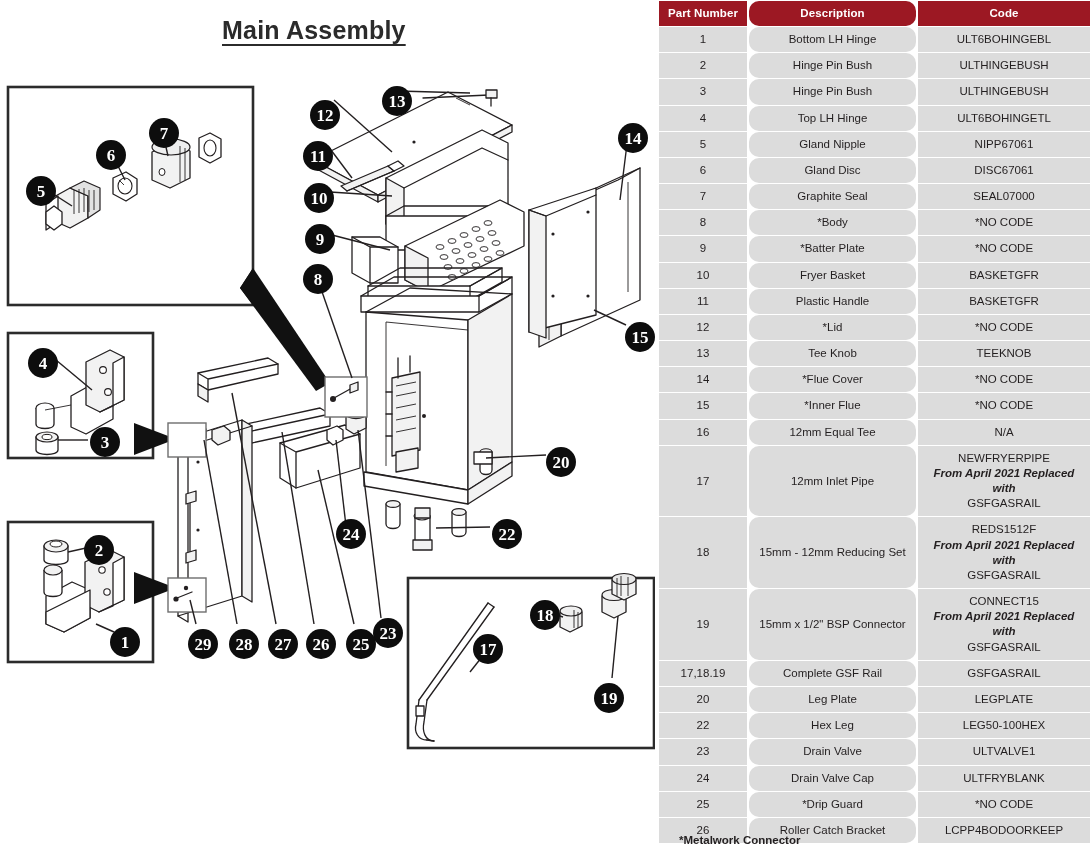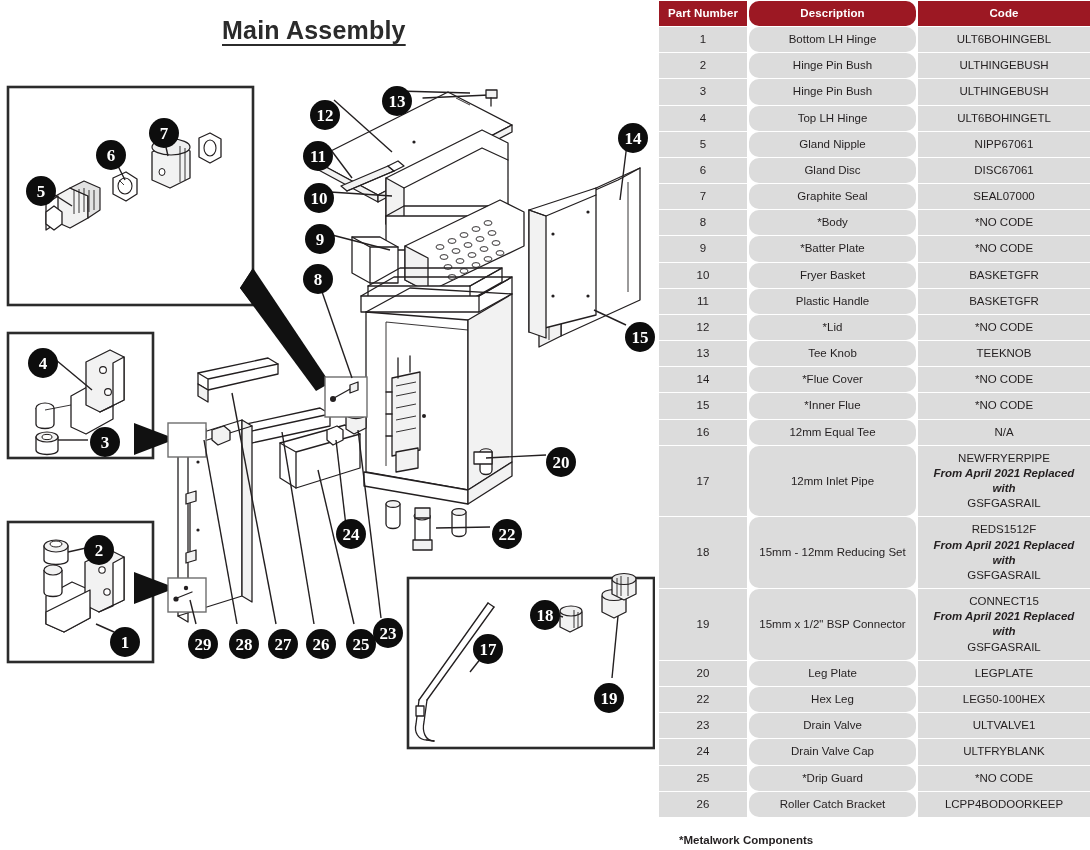--- a/index.html
+++ b/index.html
@@ -560,20 +560,25 @@
           <tr>
             <td class="col-pn">19</td>
             <td class="col-ds">15mm x 1/2" BSP Connector</td>
             <td class="col-cd">
               <span class="codeline">CONNECT15</span>
               <span class="repl">From April 2021 Replaced with</span>
               <span class="codeline">GSFGASRAIL</span>
             </td>
           </tr>
           <tr>
+            <td class="col-pn">17,18.19</td>
+            <td class="col-ds">Complete GSF Rail</td>
+            <td class="col-cd">GSFGASRAIL</td>
+          </tr>
+          <tr>
             <td class="col-pn">20</td>
             <td class="col-ds">Leg Plate</td>
             <td class="col-cd">LEGPLATE</td>
           </tr>
           <tr>
             <td class="col-pn">22</td>
             <td class="col-ds">Hex Leg</td>
             <td class="col-cd">LEG50-100HEX</td>
           </tr>
           <tr>
@@ -591,16 +596,16 @@
             <td class="col-ds">*Drip Guard</td>
             <td class="col-cd">*NO CODE</td>
           </tr>
           <tr>
             <td class="col-pn">26</td>
             <td class="col-ds">Roller Catch Bracket</td>
             <td class="col-cd">LCPP4BODOORKEEP</td>
           </tr>
         </tbody>
     </table>
-    <div class="footnote">*Metalwork Components</div>
+    <div class="footnote">*Metalwork Connector</div>
   </div>
 
 </div>
 
 </body></html>

